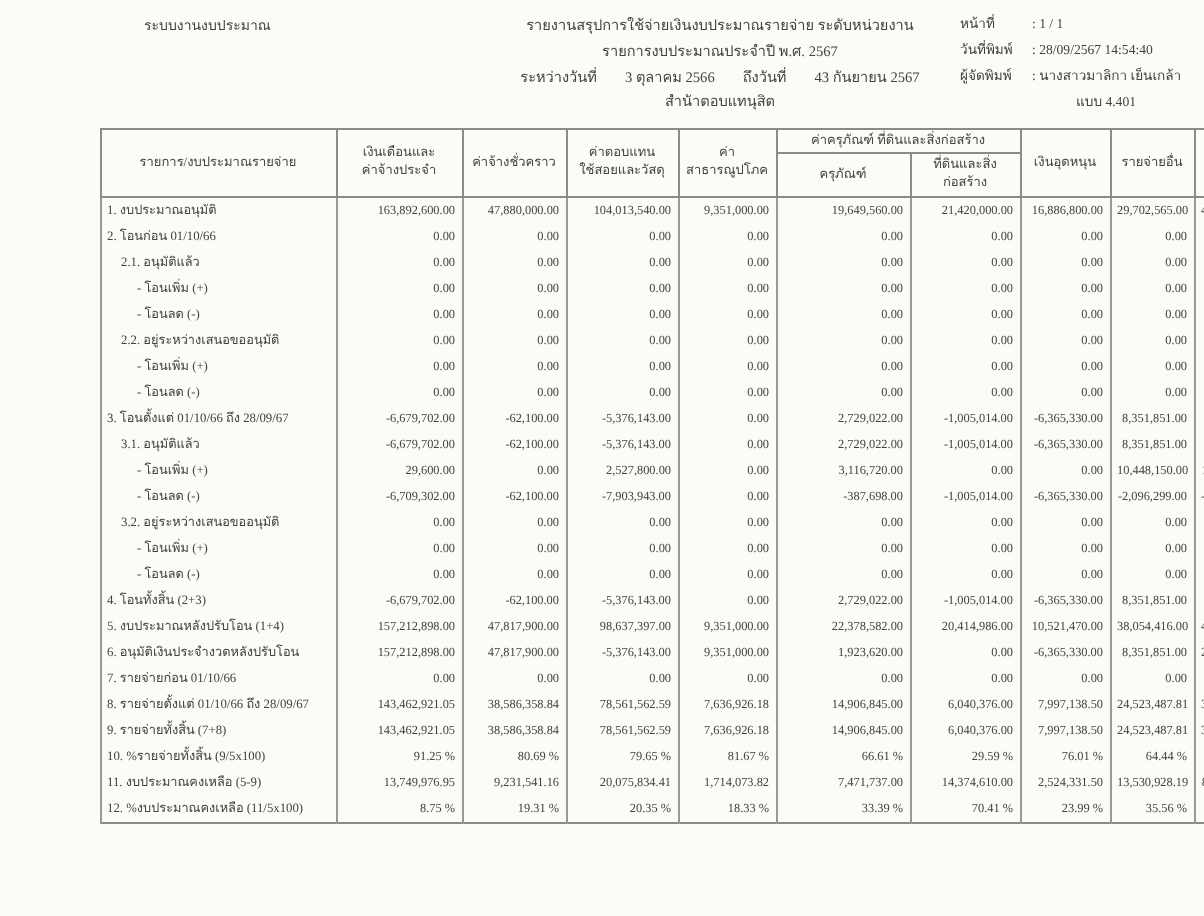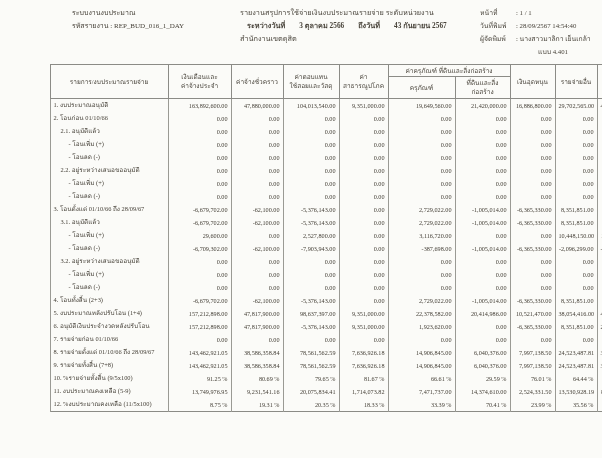--- a/index.html
+++ b/index.html
@@ -7,22 +7,22 @@
     width:602px;height:458px;background:#fbfbf8;color:#474239;
     font-family:"Liberation Serif","DejaVu Serif",serif;
     -webkit-font-smoothing:antialiased;
   }
   .page{position:relative;width:602px;height:458px;overflow:hidden;padding-left:44px;}
   
   .hdr{display:flex;justify-content:space-between;align-items:flex-start;
        padding:7px 8px 0 8px;font-size:7px;line-height:1.9;}
   .hdr-left{width:168px;padding-left:20px;}
   .hdr-left div{white-space:nowrap;}
-  .hdr-center{flex:1;font-size:7.3px;line-height:1.75;}
-  .hdr-center .period span{margin:0 7px;font-weight:bold;}
+  .hdr-center{flex:1;text-align:center;font-size:7.3px;line-height:1.75;}
+  .hdr-center .period span{margin:0 7px;}
   .hdr-right{width:158px;font-size:6.8px;line-height:1.9;}
   .meta-row{display:flex;}
   .meta-label{width:36px;white-space:nowrap;}
   .meta-value{white-space:nowrap;}
   .form-no{padding-left:58px;}
   
   table{border-collapse:collapse;table-layout:fixed;width:590px;margin:5px auto 0;
         font-size:6.4px;color:#474239;}
   col.c-lbl{width:118px;} col.c1{width:63px;} col.c2{width:52px;}
   col.c3{width:56px;}  col.c4{width:49px;} col.c5{width:67px;}
@@ -43,28 +43,28 @@
   .ind0{padding-left:3px;} .ind1{padding-left:10px;} .ind2{padding-left:18px;}
 </style>
 </head>
 <body>
 
 <div class="page">
 
   <div class="hdr">
     <div class="hdr-left">
       <div>ระบบงานงบประมาณ</div>
-      <div>รหัสรายงาน : REP_BUD_016_1_DAY</div>
     </div>
     <div class="hdr-center">
       <div>รายงานสรุปการใช้จ่ายเงินงบประมาณรายจ่าย ระดับหน่วยงาน</div>
+      <div>รายการงบประมาณประจำปี พ.ศ. 2567</div>
       <div class="period">
         <span>ระหว่างวันที่</span><span>3 ตุลาคม 2566</span><span>ถึงวันที่</span><span>43 กันยายน 2567</span>
       </div>
-      <div>สำนักงานเขตดุสิต</div>
+      <div>สำนัาตอบแทนุสิต</div>
     </div>
     <div class="hdr-right">
       <div class="meta-row">
         <span class="meta-label">หน้าที่</span>
         <span class="meta-value">: 1 / 1</span>
       </div>
       <div class="meta-row">
         <span class="meta-label">วันที่พิมพ์</span>
         <span class="meta-value">: 28/09/2567 14:54:40</span>
       </div>

